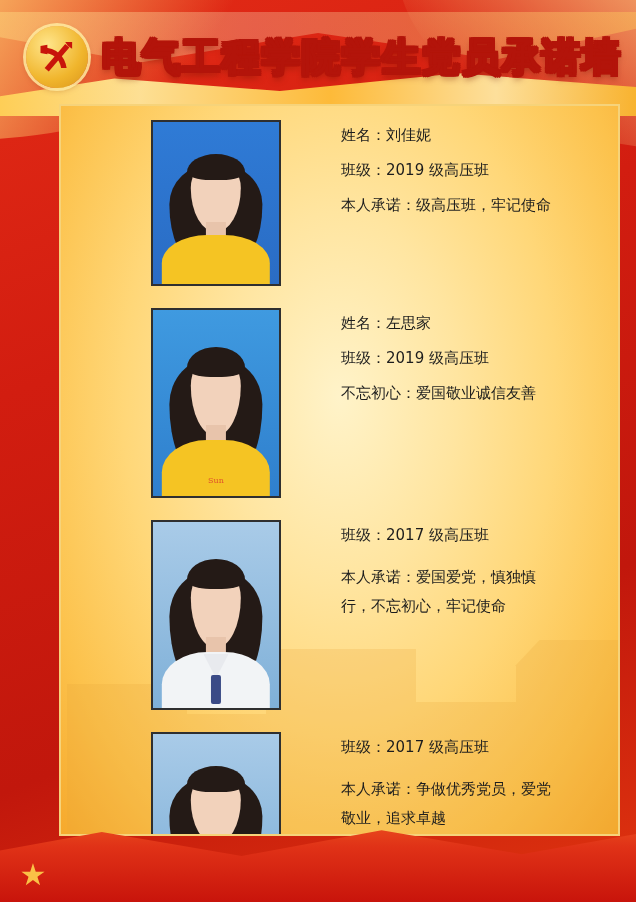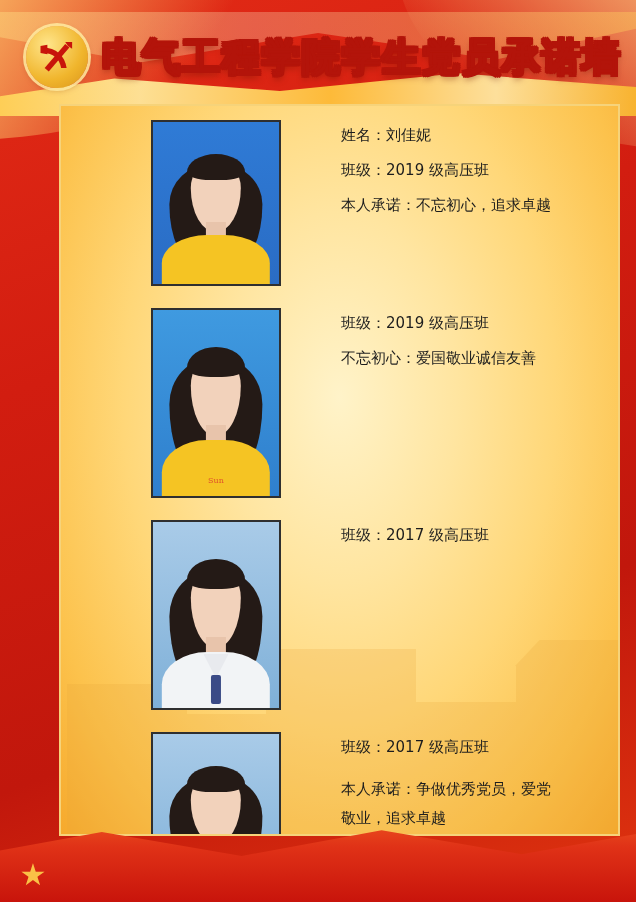--- a/index.html
+++ b/index.html
@@ -319,55 +319,58 @@
             <div class="hair-long"></div>
             <div class="face"></div>
             <div class="fringe"></div>
             <div class="neck"></div>
             <div class="body yellow"></div>
           </div>
         </div>
         <div class="info">
           <div class="info-line">姓名：刘佳妮</div>
           <div class="info-line">班级：2019 级高压班</div>
-          <div class="info-line">本人承诺：不忘初心，追求卓越</div>
+          <div class="info-line">本人承诺：级高压班，牢记使命</div>
         </div>
       </div>
 
       <div class="member">
         <div class="photo tall">
           <div class="photo-inner bg-lblue">
             <div class="hair-long"></div>
             <div class="face"></div>
             <div class="fringe"></div>
             <div class="neck"></div>
             <div class="body yellow"></div>
             <div class="logo-mark">Sun</div>
           </div>
         </div>
         <div class="info">
+          <div class="info-line">姓名：左思家</div>
           <div class="info-line">班级：2019 级高压班</div>
           <div class="info-line">不忘初心：爱国敬业诚信友善</div>
         </div>
       </div>
 
       <div class="member">
         <div class="photo tall">
           <div class="photo-inner bg-softblue">
             <div class="hair-long"></div>
             <div class="face"></div>
             <div class="fringe"></div>
             <div class="neck"></div>
             <div class="body white"></div>
             <div class="collar"></div>
             <div class="tie"></div>
           </div>
         </div>
         <div class="info">
           <div class="info-line">班级：2017 级高压班</div>
+          <div class="info-line wrapped">本人承诺：爱国爱党，慎独慎
+行，不忘初心，牢记使命</div>
         </div>
       </div>
 
       <div class="member">
         <div class="photo">
           <div class="photo-inner bg-softblue">
             <div class="hair-long"></div>
             <div class="face"></div>
             <div class="fringe"></div>
             <div class="neck"></div>

